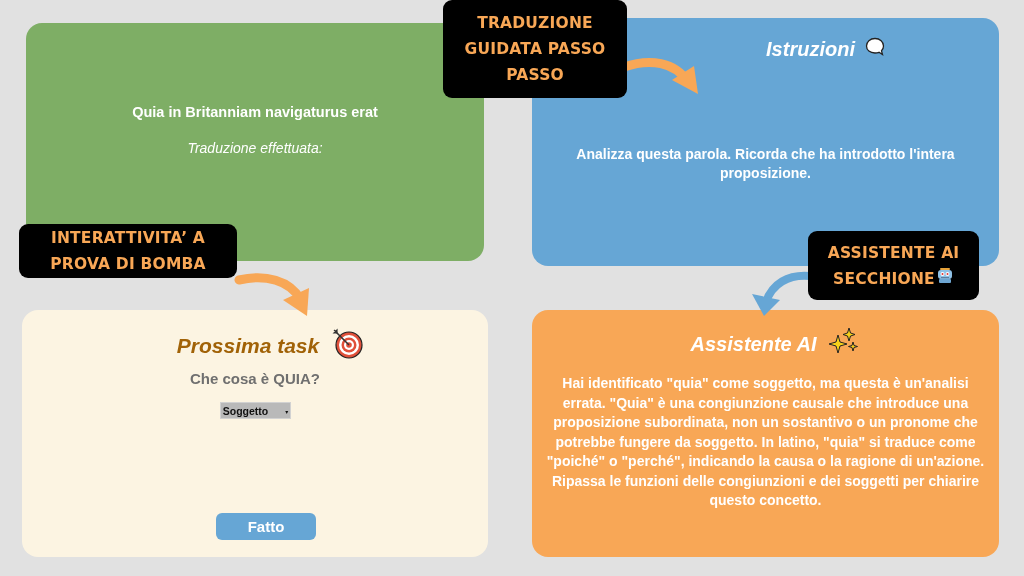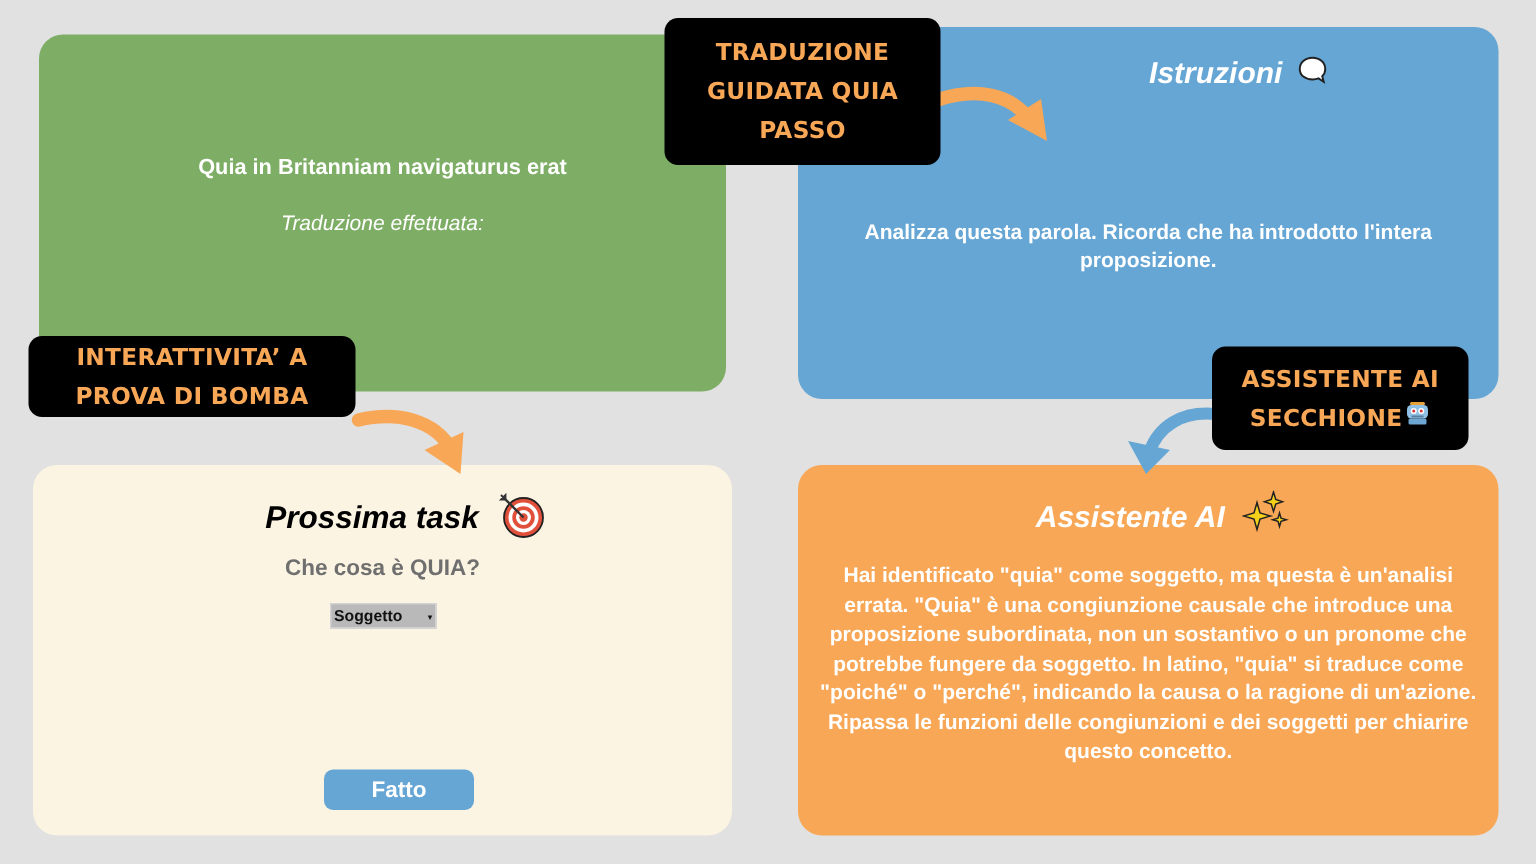--- a/index.html
+++ b/index.html
@@ -39,21 +39,21 @@
       padding-left: 120px;
     }
     .instructions-text {
       position: absolute; left: 12px; right: 12px; top: 127px;
       font-weight: bold; font-size: 14px; line-height: 19px;
     }
 
     
     .cream-title {
       position: absolute; left: 0; right: 0; top: 17px;
-      font-style: italic; font-weight: bold; font-size: 21px; color: #000000;
+      font-style: italic; font-weight: bold; font-size: 21px; color: #a16207;
       display: flex; justify-content: center; align-items: center; gap: 12px;
       padding-left: 30px;
     }
     .question {
       position: absolute; left: 0; right: 0; top: 60px;
       font-weight: bold; font-size: 15px; color: #6f6f6f;
     }
     .dropdown {
       position: absolute; left: 198px; top: 92px; width: 71px; height: 17px;
       background: #b9b9b9; border: 1px solid #d2d2d2;
@@ -81,21 +81,21 @@
     }
 
     
     .label {
       position: absolute; background: #000; border-radius: 9px;
       color: #f8a756; font-weight: 900; font-size: 16px; line-height: 26px;
       text-align: center; letter-spacing: 0.2px;
       display: flex; align-items: center; justify-content: center;
       font-family: "DejaVu Sans", sans-serif;
     }
-    .label-traduzione { left: 443px; top: 12px; width: 184px; height: 98px; font-size: 15.5px; }
+    .label-traduzione { left: 443px; top: 0; width: 184px; height: 98px; font-size: 15.5px; }
     .label-interattivita { left: 19px; top: 224px; width: 218px; height: 54px; font-size: 15.5px; }
     .label-assistente { left: 808px; top: 231px; width: 171px; height: 69px; font-size: 15.5px; }
 
     .arrow { position: absolute; overflow: visible; }
     .icon { display: inline-block; }
   </style>
 </head>
 <body>
 
 <div class="stage">
@@ -165,21 +165,21 @@
   </svg>
 
   <svg class="arrow" style="left:748px;top:268px;" width="70" height="50" viewBox="0 0 70 50">
     <path d="M62 8 C40 6 24 16 18 34" fill="none" stroke="#66a6d5" stroke-width="8" stroke-linecap="round"></path>
     <path d="M4 26 L16 48 L32 32 Z" fill="#66a6d5"></path>
   </svg>
 
   <div class="label label-traduzione">
     <div>
       <div>TRADUZIONE</div>
-      <div>GUIDATA QUIA</div>
+      <div>GUIDATA PASSO</div>
       <div>PASSO</div>
     </div>
   </div>
 
   <div class="label label-interattivita">
     <div>
       <div>INTERATTIVITA’ A</div>
       <div>PROVA DI BOMBA</div>
     </div>
   </div>

